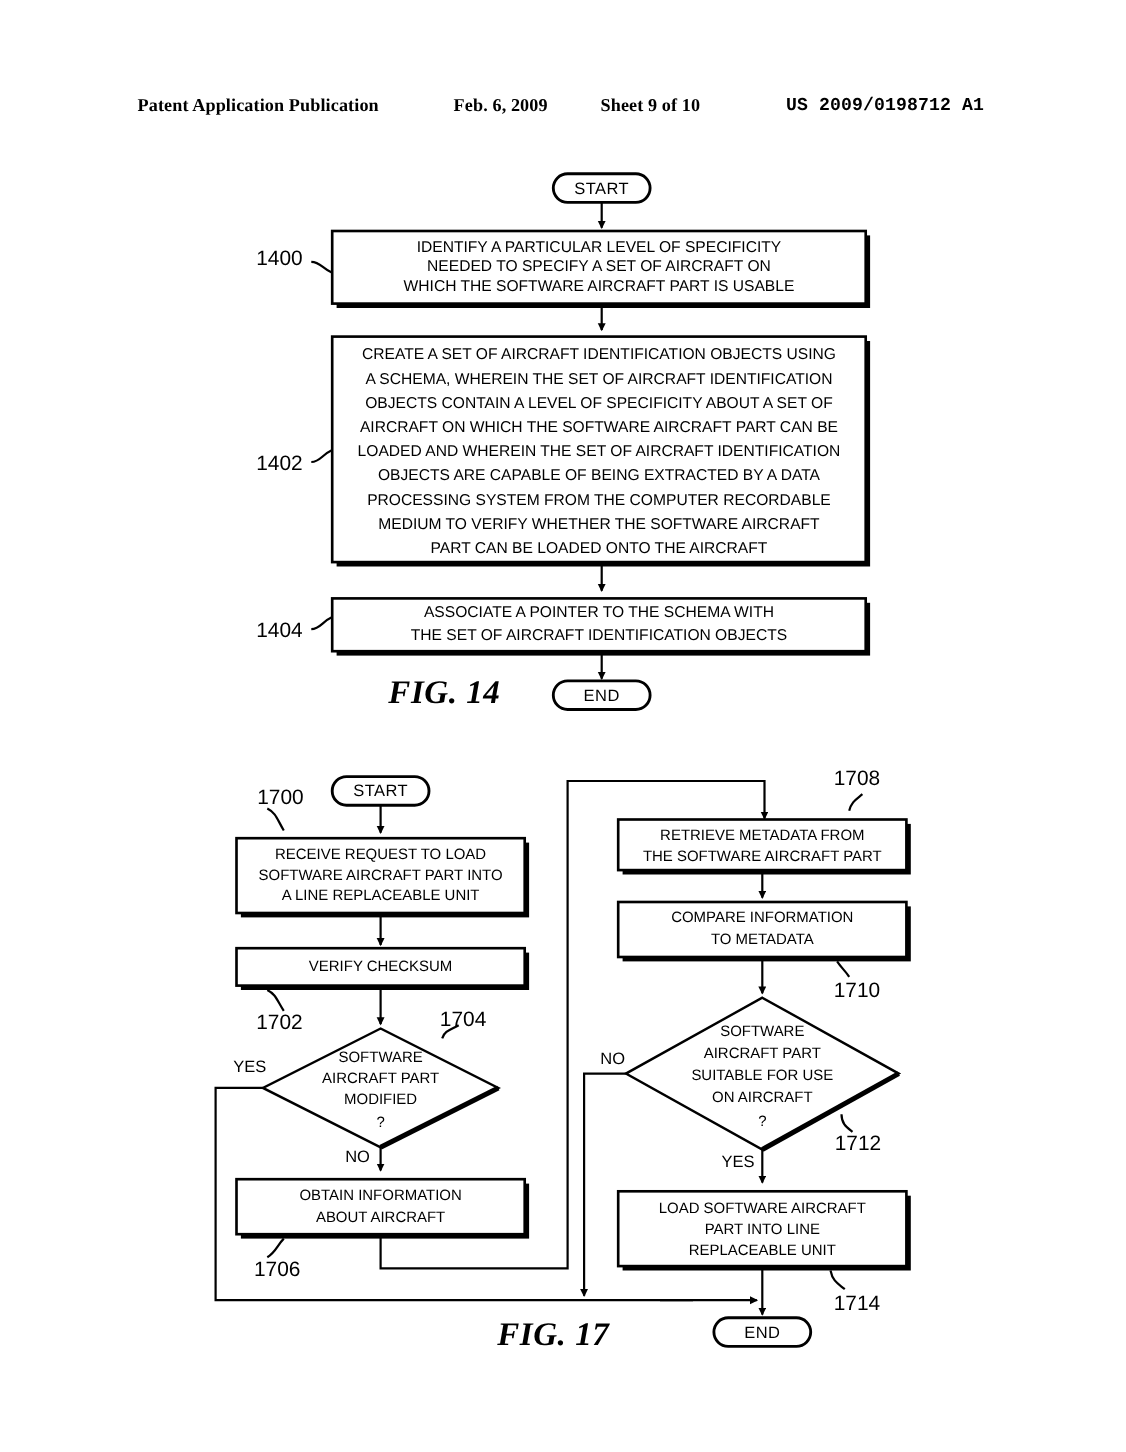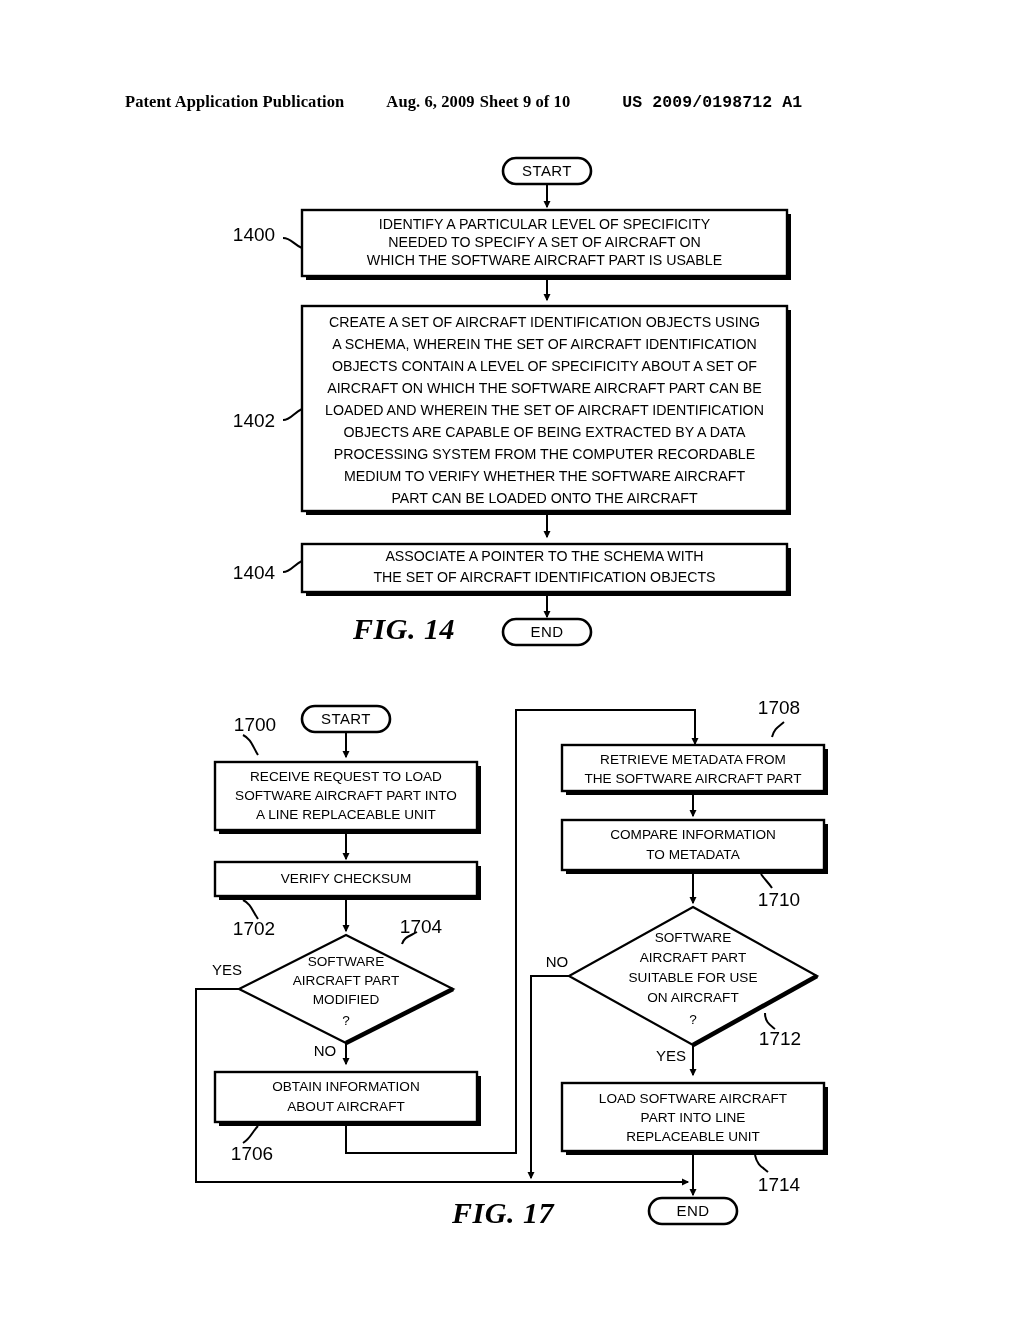--- a/index.html
+++ b/index.html
@@ -17,30 +17,31 @@
   }
 
   
   #page-header {
     position: absolute;
     top: 86px;
     left: 125px;
     width: 774px;
     height: 26px;
     display: flex;
-    align-items: flex-end;
+    align-items: flex-start;
     font-family: "Liberation Serif", serif;
     font-weight: bold;
     font-size: 16.5px;
     letter-spacing: 0.1px;
     white-space: nowrap;
+    gap: 26px;
   }
   #page-header .hdr-pub   { }
   #page-header .hdr-date  { margin-left: 42px; }
-  #page-header .hdr-sheet { margin-left: 5px; }
+  #page-header .hdr-sheet { margin-left: 22px; }
   #page-header .hdr-num   { margin-left: 52px; font-family: Liberation Mono, monospace; }
 
   
   #figure-canvas {
     position: absolute;
     top: 0;
     left: 0;
     width: 1024px;
     height: 1320px;
   }
@@ -95,21 +96,21 @@
 
   .shape-fill { fill: #ffffff; }
   .line { stroke: #000000; stroke-width: 2; fill: none; }
   .shadow { fill: #000000; }
 </style>
 </head>
 <body>
 
 <div id="page-header">
   <span class="hdr-pub">Patent Application Publication</span>
-  <span class="hdr-date">Aug. 6, 2009</span>
+  <span class="hdr-date">Feb. 6, 2009</span>
   <span class="hdr-sheet">Sheet 9 of 10</span>
   <span class="hdr-num">US 2009/0198712 A1</span>
 </div>
 
 <svg id="figure-canvas" viewBox="0 0 1024 1320">
   <defs>
     <marker id="arrow" markerWidth="10" markerHeight="10" refX="6.2" refY="3.6" orient="auto" markerUnits="userSpaceOnUse">
       <path d="M0,0 L7.4,3.6 L0,7.2 z" fill="#000"></path>
     </marker>
   </defs>

